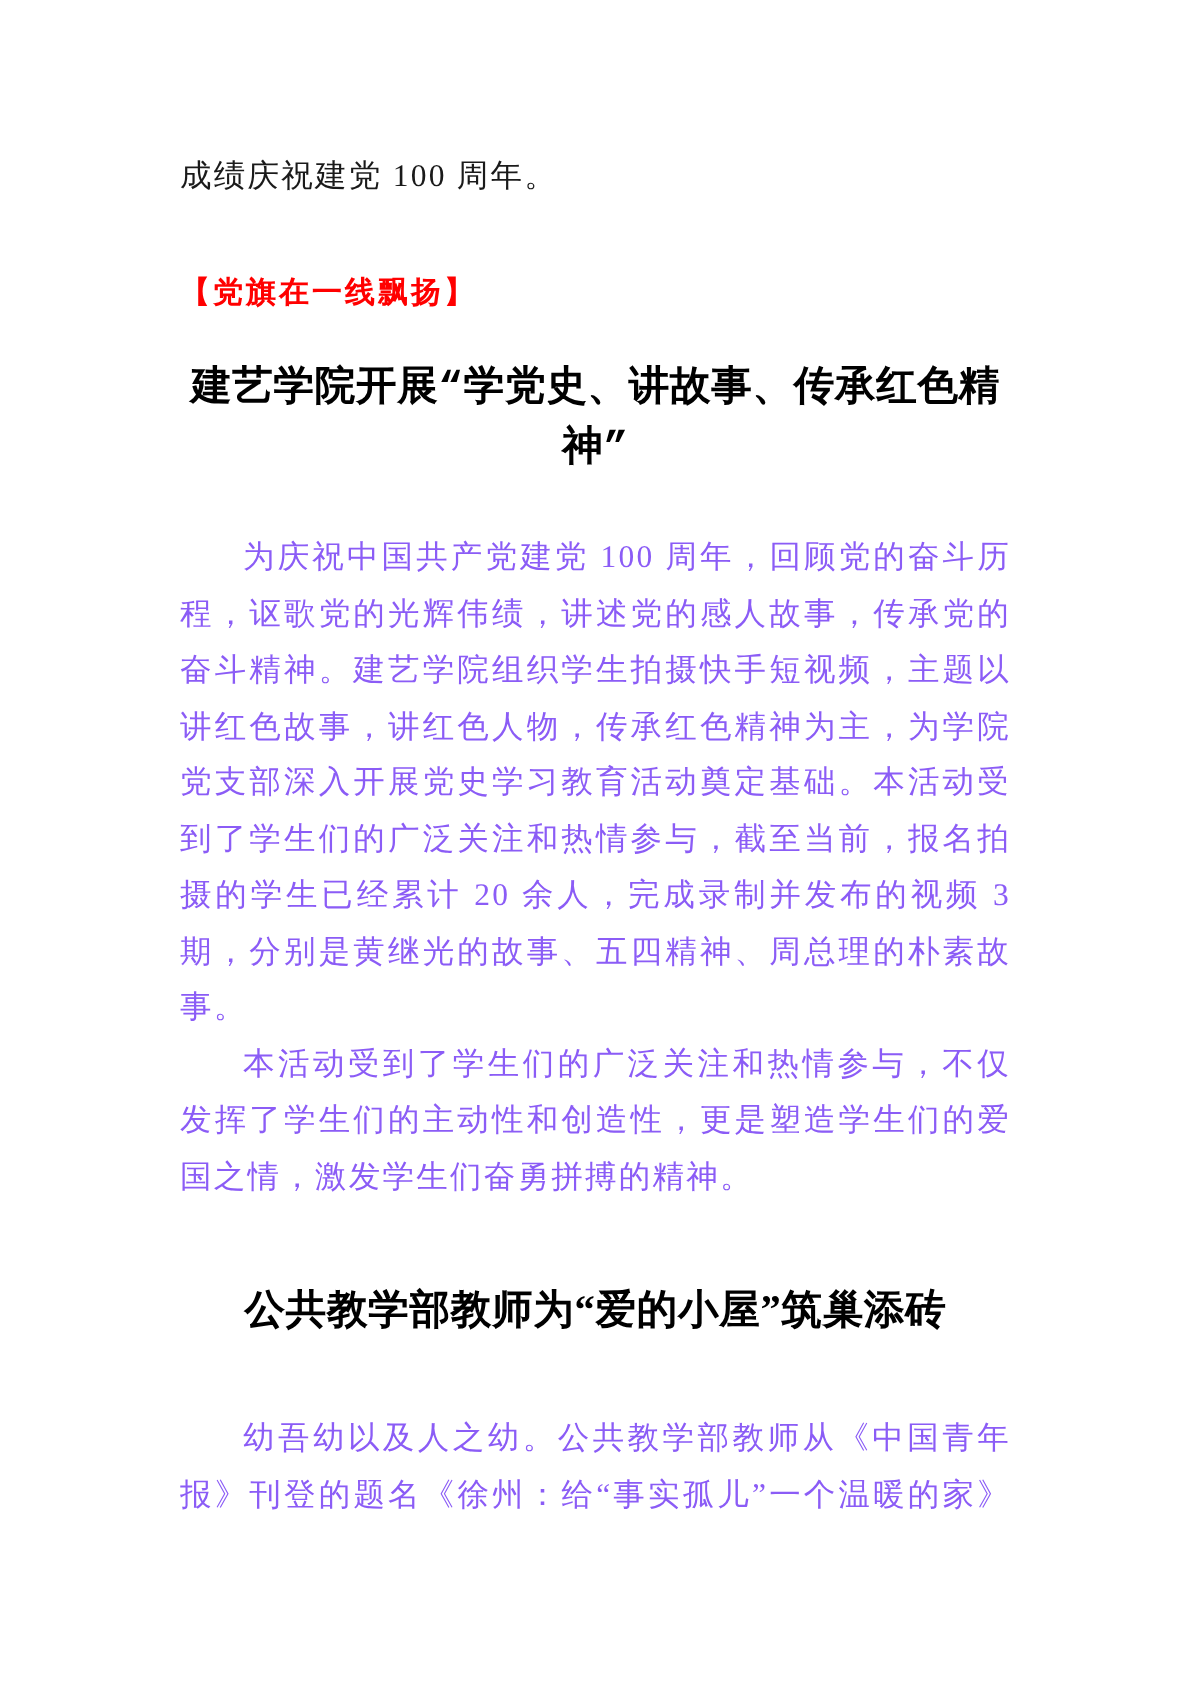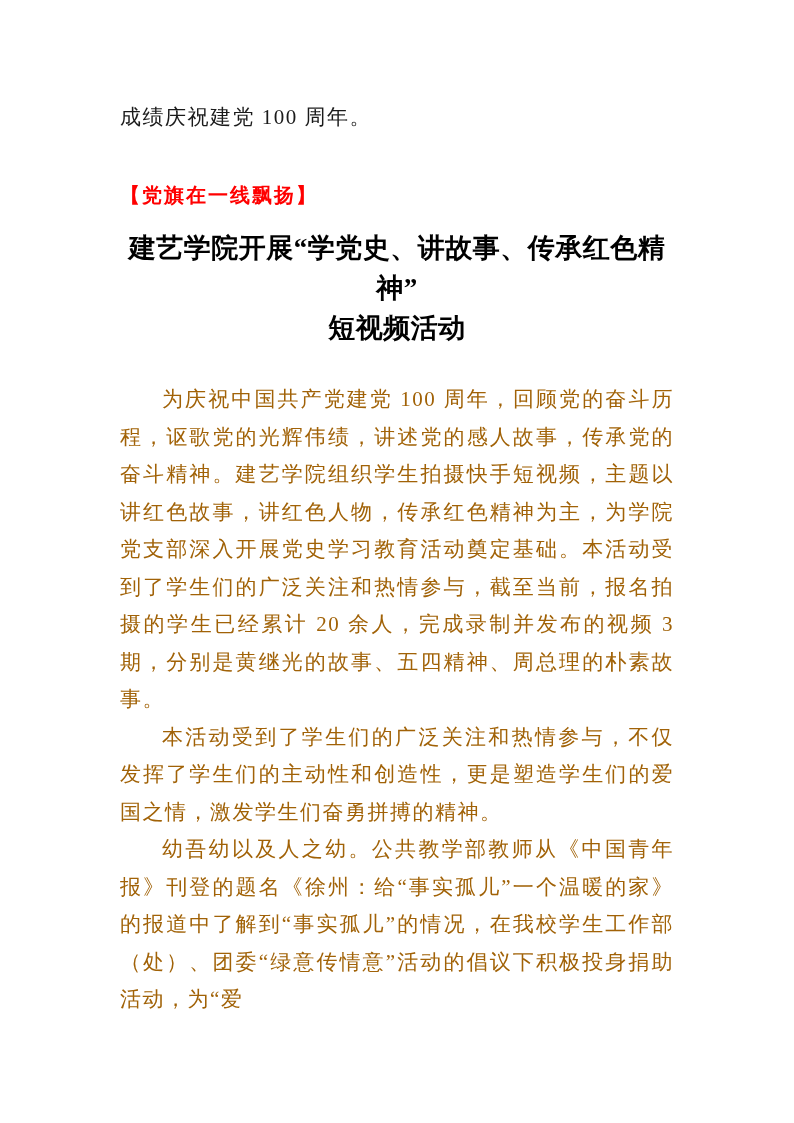--- a/index.html
+++ b/index.html
@@ -40,52 +40,52 @@
   
   .article-title {
     text-align: center;
     font-weight: bold;
     font-size: 27px;
     line-height: 40px;
     color: #000000;
     letter-spacing: 0.5px;
   }
 
-  .title-1 { margin-top: 16px; }
+  .title-1 { margin-top: 28px; font-family: Liberation Mono, monospace; }
 
   .title-2 { margin-top: 50px; margin-bottom: 47px; }
 
   
   .body-para {
     font-size: 21px;
     line-height: 37.5px;
     letter-spacing: 1.5px;
-    color: #a16207;
+    color: #8b5cf6;
     text-align: justify;
     text-justify: inter-ideograph;
     text-indent: 2em;
   }
 
   .first-body { margin-top: 33px; }
 </style>
 </head>
 <body>
 
 <div class="page">
 
   <p class="intro-line">成绩庆祝建党 100 周年。</p>
 
   <p class="section-tag">【党旗在一线飘扬】</p>
 
   <h1 class="article-title title-1">
     <span>建艺学院开展“学党史、讲故事、传承红色精神”</span>
     <br>
-    <span>短视频活动</span>
   </h1>
 
   <p class="body-para first-body">为庆祝中国共产党建党 100 周年，回顾党的奋斗历程，讴歌党的光辉伟绩，讲述党的感人故事，传承党的奋斗精神。建艺学院组织学生拍摄快手短视频，主题以讲红色故事，讲红色人物，传承红色精神为主，为学院党支部深入开展党史学习教育活动奠定基础。本活动受到了学生们的广泛关注和热情参与，截至当前，报名拍摄的学生已经累计 20 余人，完成录制并发布的视频 3 期，分别是黄继光的故事、五四精神、周总理的朴素故事。</p>
 
   <p class="body-para">本活动受到了学生们的广泛关注和热情参与，不仅发挥了学生们的主动性和创造性，更是塑造学生们的爱国之情，激发学生们奋勇拼搏的精神。</p>
 
+  <h1 class="article-title title-2">公共教学部教师为“爱的小屋”筑巢添砖</h1>
 
   <p class="body-para">幼吾幼以及人之幼。公共教学部教师从《中国青年报》刊登的题名《徐州：给“事实孤儿”一个温暖的家》的报道中了解到“事实孤儿”的情况，在我校学生工作部（处）、团委“绿意传情意”活动的倡议下积极投身捐助活动，为“爱</p>
 
 </div>
 
 </body></html>

